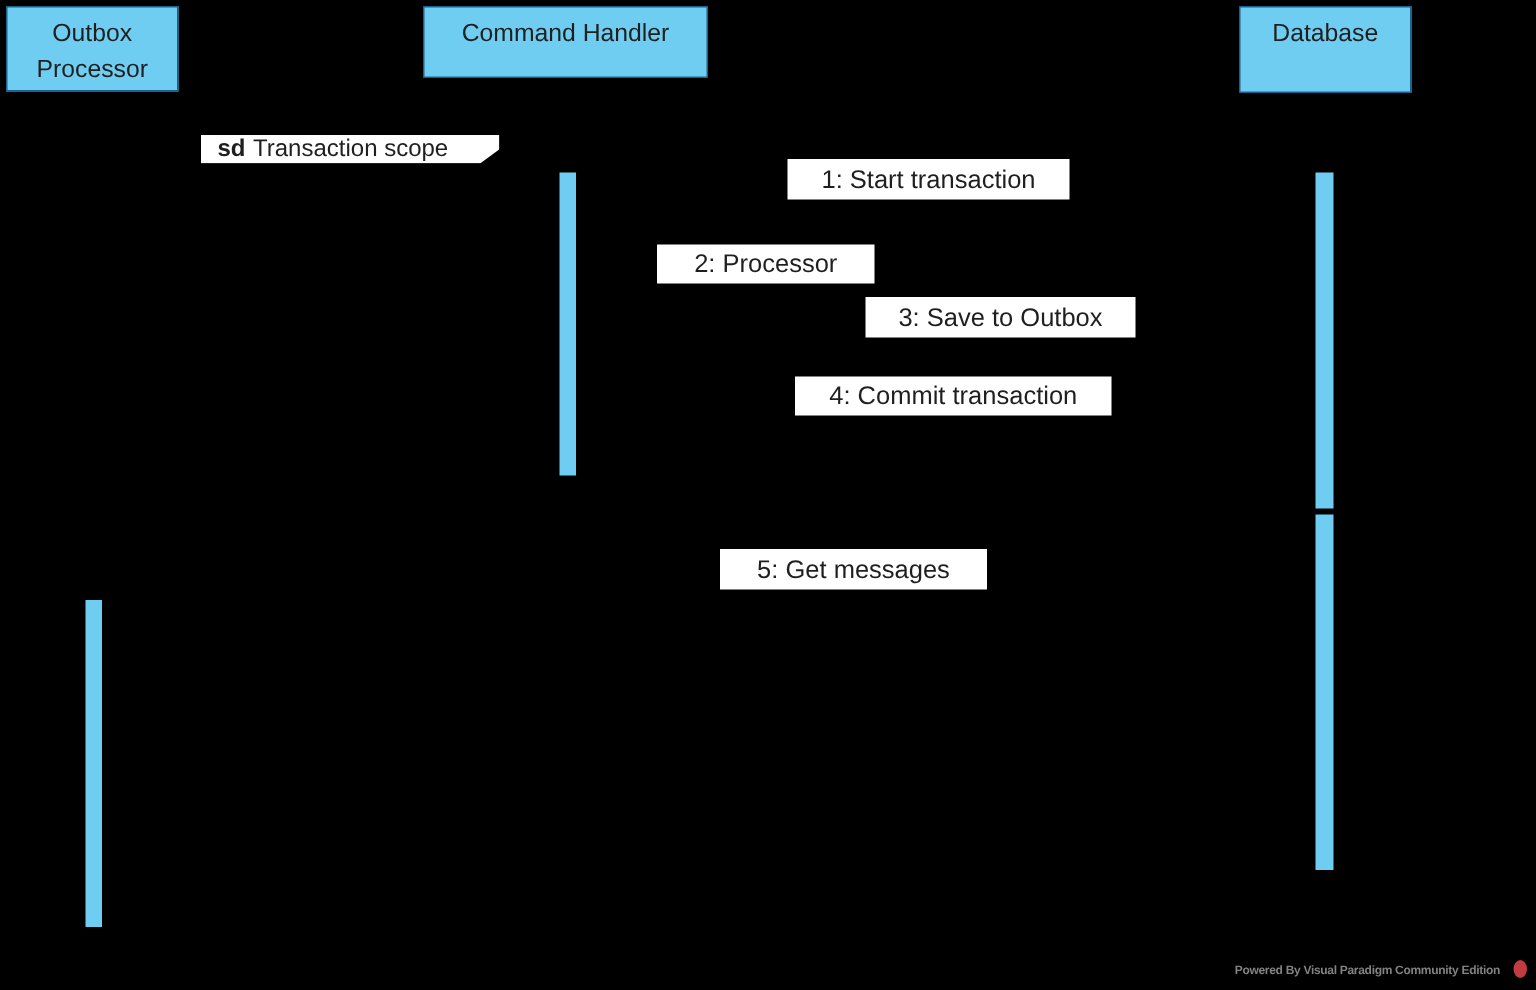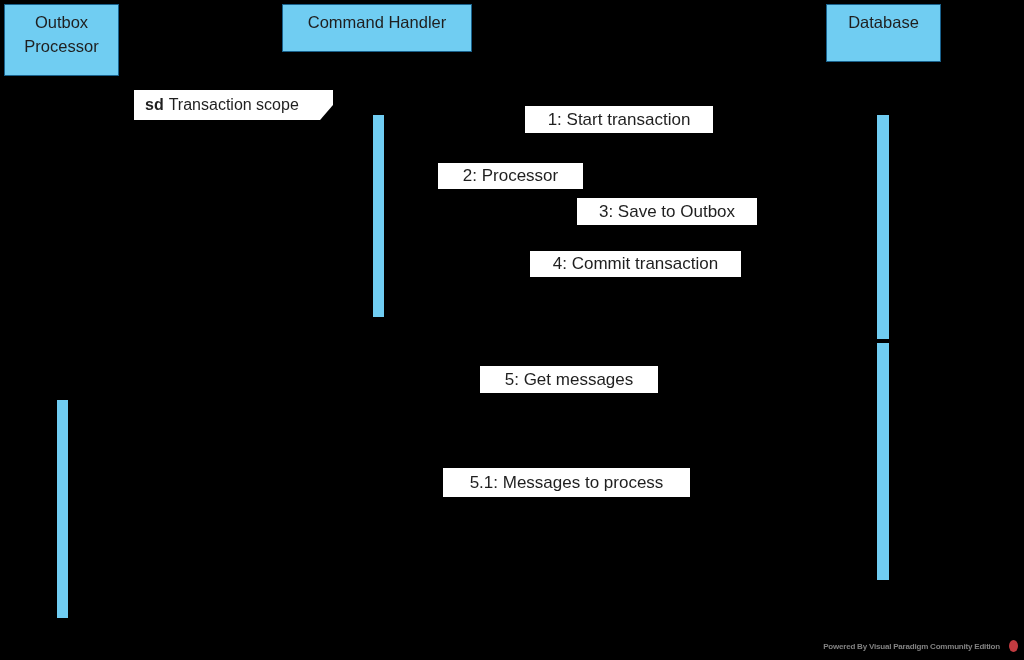--- a/index.html
+++ b/index.html
@@ -59,45 +59,44 @@
     background:var(--logo);
     border-radius:50% 50% 50% 50%;
     display:inline-block;
   }
 </style>
 </head>
 <body>
 
 <div class="canvas">
 
-  <div class="head" style="left:4px;top:4px;width:115px;height:72px">
+  <div class="head" style="left:4px;top:4px;width:115px;height:57px">
     <span>Outbox Processor</span>
   </div>
   <div class="head" style="left:282px;top:4px;width:190px;height:48px">
     <span>Command Handler</span>
   </div>
   <div class="head" style="left:826px;top:4px;width:115px;height:58px">
     <span>Database</span>
   </div>
 
-  <div class="sd-tab" style="left:134px;top:90px;width:199px;height:30px">
+  <div class="sd-tab" style="left:134px;top:90px;width:199px;height:19px">
     <span class="kw">sd</span>
     <span class="ttl">Transaction scope</span>
   </div>
 
   <div class="activation" style="left:373px;top:115px;width:11px;height:202px"></div>
   <div class="activation" style="left:877px;top:115px;width:12px;height:224px"></div>
   <div class="activation" style="left:877px;top:343px;width:12px;height:237px"></div>
   <div class="activation" style="left:57px;top:400px;width:11px;height:218px"></div>
 
   <div class="msg" style="left:525px;top:106px;width:188px;height:27px">1: Start transaction</div>
   <div class="msg" style="left:438px;top:163px;width:145px;height:26px">2: Processor</div>
   <div class="msg" style="left:577px;top:198px;width:180px;height:27px">3: Save to Outbox</div>
   <div class="msg" style="left:530px;top:251px;width:211px;height:26px">4: Commit transaction</div>
   <div class="msg" style="left:480px;top:366px;width:178px;height:27px">5: Get messages</div>
-  <div class="msg" style="left:443px;top:468px;width:247px;height:29px">5.1: Messages to process</div>
 
   <div class="watermark">
     <span class="wm-text">Powered By Visual Paradigm Community Edition</span>
     <span class="wm-logo"></span>
   </div>
 
 </div>
 
 </body></html>

